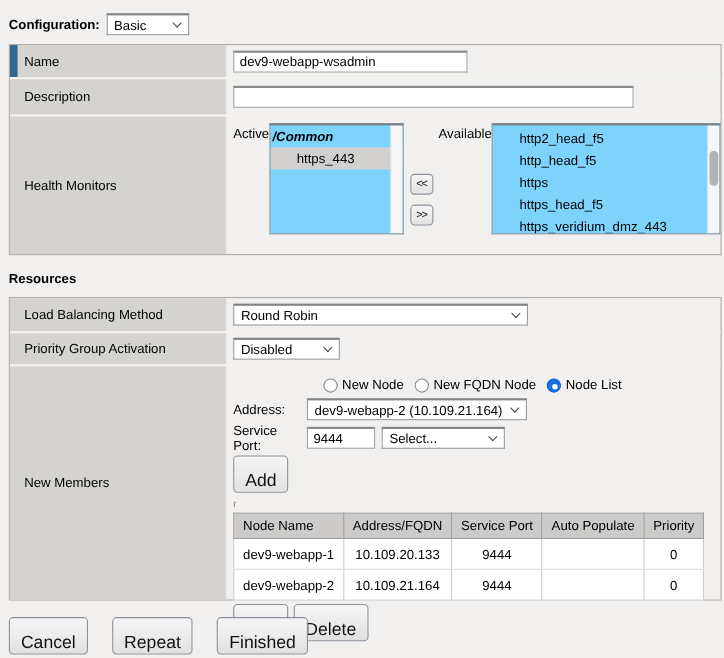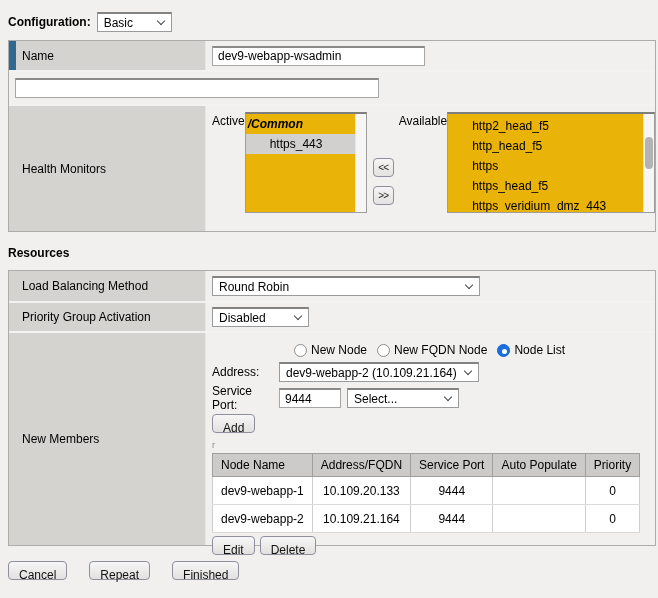--- a/index.html
+++ b/index.html
@@ -36,21 +36,21 @@
     width:197px; flex:0 0 197px; background:#d5d3d0; display:flex; align-items:center;
     padding-left:13px; position:relative; border-right:1px solid #e9e7e5;
   }
   .fcontent { flex:1 1 auto; padding-left:6px; display:flex; align-items:center; }
   .bluebar { position:absolute; left:0; top:0; bottom:0; width:7px; background:#31688f; }
   
   .hm-wrap { display:flex; align-items:flex-start; padding-top:6px; }
   .hm-col { display:flex; flex-direction:row; }
   .hm-head { text-align:center; height:18px; line-height:18px; }
   .listbox {
-    background:#eab308; border:1px solid #9d9d9d; border-top:2px solid #7e7e7e;
+    background:#7dd3fc; border:1px solid #9d9d9d; border-top:2px solid #7e7e7e;
     height:101px; overflow:hidden; position:relative;
   }
   .lb-active { width:122px; }
   .lb-avail  { width:208px; }
   .lb-item { height:20px; line-height:20px; padding-left:24px; white-space:nowrap; }
   .lb-group { font-weight:bold; font-style:italic; padding-left:2px; }
   .lb-selected { background:#d2d0ce; }
   .lb-track {
     position:absolute; top:0; right:0; bottom:0; width:11px;
     background:#f6f6f6; border-left:1px solid #e0e0e0;
@@ -84,22 +84,22 @@
   .members-table th {
     background:#cccbc9; font-weight:normal; text-align:left; padding:4px 8px;
     border:1px solid #9f9f9f; white-space:nowrap; height:23px;
   }
   .members-table td {
     padding:6px 8px; border-left:1px solid #cfcfcf; border-right:1px solid #cfcfcf;
     border-bottom:1px solid #dadada; white-space:nowrap; height:28px;text-align:center;
   }
   .members-table { border:1px solid #9f9f9f; }
   .btn {
-    font-family:"Liberation Sans", sans-serif; font-size:12px; color:#111;
-    padding:6px 10px; height:19px; line-height:14px;
+    font-family:"Liberation Sans", sans-serif; font-size:16px; color:#111;
+    padding:16px 10px; height:19px; line-height:14px;
     border:1px solid #8f8f9e; border-radius:4px;
     background:linear-gradient(#f7f6f6,#e2e1e0); cursor:pointer;
   }
   .row-btns { margin-top:3px; display:flex; gap:5px; }
   .stray { font-size:9px; color:#8a8a8a; height:10px; line-height:8px; }
   
   .footer { display:flex; gap:22px; margin:15px 0 0 8px; }
 </style>
 </head>
 <body>
@@ -118,20 +118,23 @@
     <div class="flabel">
       <div class="bluebar"></div>
       <span>Name</span>
     </div>
     <div class="fcontent">
       <input class="inp" style="width: 213px;" type="text" value="dev9-webapp-wsadmin">
     </div>
   </div>
 
   <div class="frow" style="height:34px;">
+    <div class="flabel">
+      <span>Description</span>
+    </div>
     <div class="fcontent">
       <input class="inp" style="width: 364px;" type="text" value="">
     </div>
   </div>
 
   <div class="frow" style="height:127px;">
     <div class="flabel">
       <span>Health Monitors</span>
     </div>
     <div class="fcontent" style="align-items:flex-start;">

